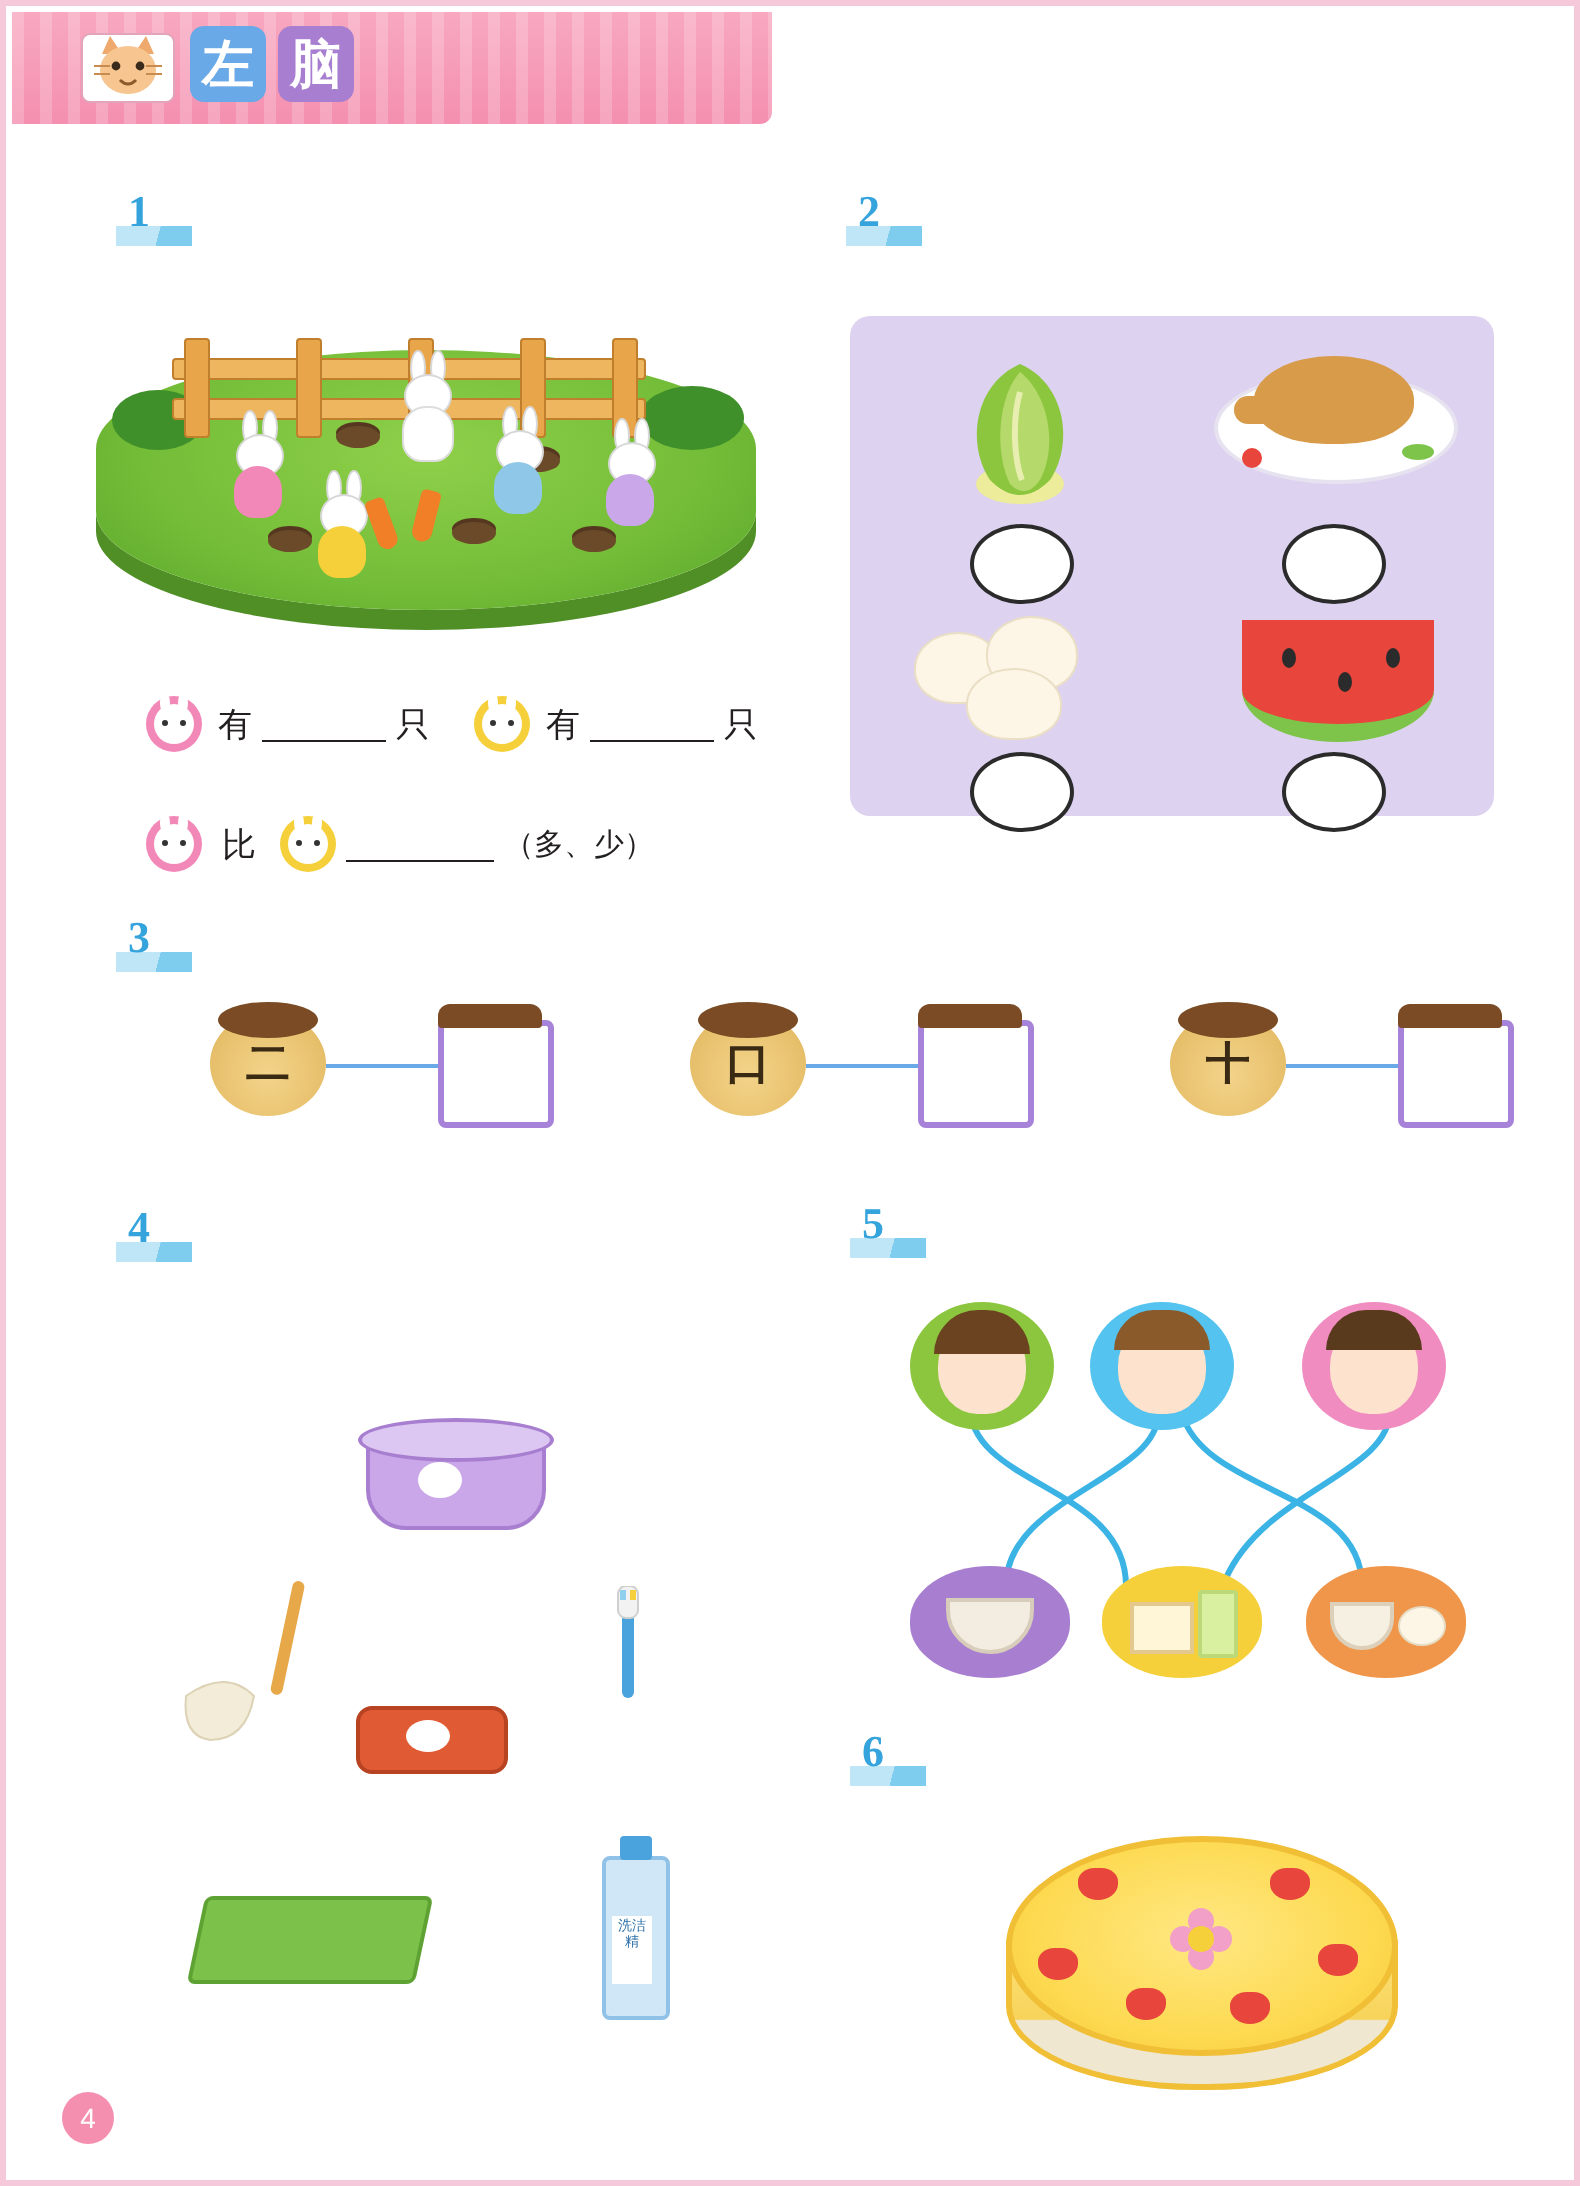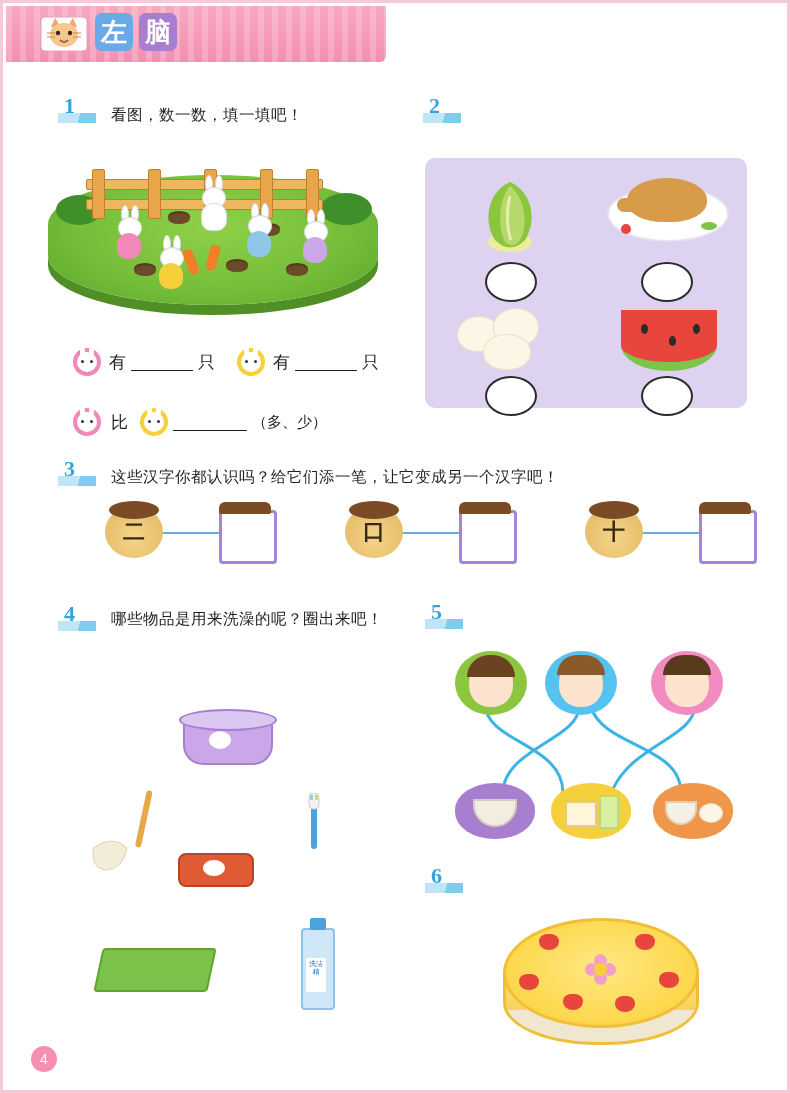--- a/index.html
+++ b/index.html
@@ -263,21 +263,20 @@
   </svg>
   <div class="title-badge">
     <div class="title-char tc1">左</div>
     <div class="title-char tc2">脑</div>
   </div>
 
   <div class="qnum" style="left:55px;top:92px;">
     <div class="flag"></div>
     <div class="digit">1</div>
   </div>
-  <div class="qtext" style="left:108px;top:100px;width:300px;">看图，数一数，填一填吧！</div>
 
   <div class="field">
     <div class="grass"></div>
     <div class="bush" style="left:8px;top:42px;width:46px;height:30px;"></div>
     <div class="bush" style="left:272px;top:40px;width:52px;height:32px;"></div>
     <div class="fence">
       <div class="rail" style="top:10px;"></div>
       <div class="rail" style="top:30px;"></div>
       <div class="post" style="left:6px;"></div>
       <div class="post" style="left:62px;"></div>
@@ -388,41 +387,39 @@
     <div style="position:absolute;left:216px;top:166px;width:7px;height:10px;background:#2b2b2b;border-radius:50%;"></div>
     <div style="position:absolute;left:244px;top:178px;width:7px;height:10px;background:#2b2b2b;border-radius:50%;"></div>
     <div style="position:absolute;left:268px;top:166px;width:7px;height:10px;background:#2b2b2b;border-radius:50%;"></div>
     <div class="circ" style="left:216px;top:218px;"></div>
   </div>
 
   <div class="qnum" style="left:55px;top:455px;">
     <div class="flag"></div>
     <div class="digit">3</div>
   </div>
-  <div class="qtext" style="left:108px;top:462px;width:600px;">这些汉字你都认识吗？给它们添一笔，让它变成另一个汉字吧！</div>
 
   <div class="q3box" style="left:40px;">
     <div class="cookie" style="left:62px;top:8px;">二</div>
     <div class="connector" style="left:120px;top:34px;width:56px;"></div>
     <div class="square" style="left:176px;top:12px;"></div>
 
     <div class="cookie" style="left:302px;top:8px;">口</div>
     <div class="connector" style="left:360px;top:34px;width:56px;"></div>
     <div class="square" style="left:416px;top:12px;"></div>
 
     <div class="cookie" style="left:542px;top:8px;">十</div>
     <div class="connector" style="left:600px;top:34px;width:56px;"></div>
     <div class="square" style="left:656px;top:12px;"></div>
   </div>
 
   <div class="qnum" style="left:55px;top:600px;">
     <div class="flag"></div>
     <div class="digit">4</div>
   </div>
-  <div class="qtext" style="left:108px;top:604px;width:300px;">哪些物品是用来洗澡的呢？圈出来吧！</div>
 
   <div class="basin"></div>
   <div style="position:absolute;left:206px;top:728px;width:22px;height:18px;background:#fff;border-radius:50%;"></div>
 
   <svg class="mop" viewBox="0 0 90 90">
     <rect x="58" y="2" width="6" height="58" rx="3" fill="#e7a84a" transform="rotate(12 61 30)"></rect>
     <path d="M10 60 q20 -14 34 0 q-4 22 -22 22 q-14 -2 -12 -22Z" fill="#f3ecd8" stroke="#ddd2b5"></path>
   </svg>
 
   <svg class="brush" viewBox="0 0 22 60">

